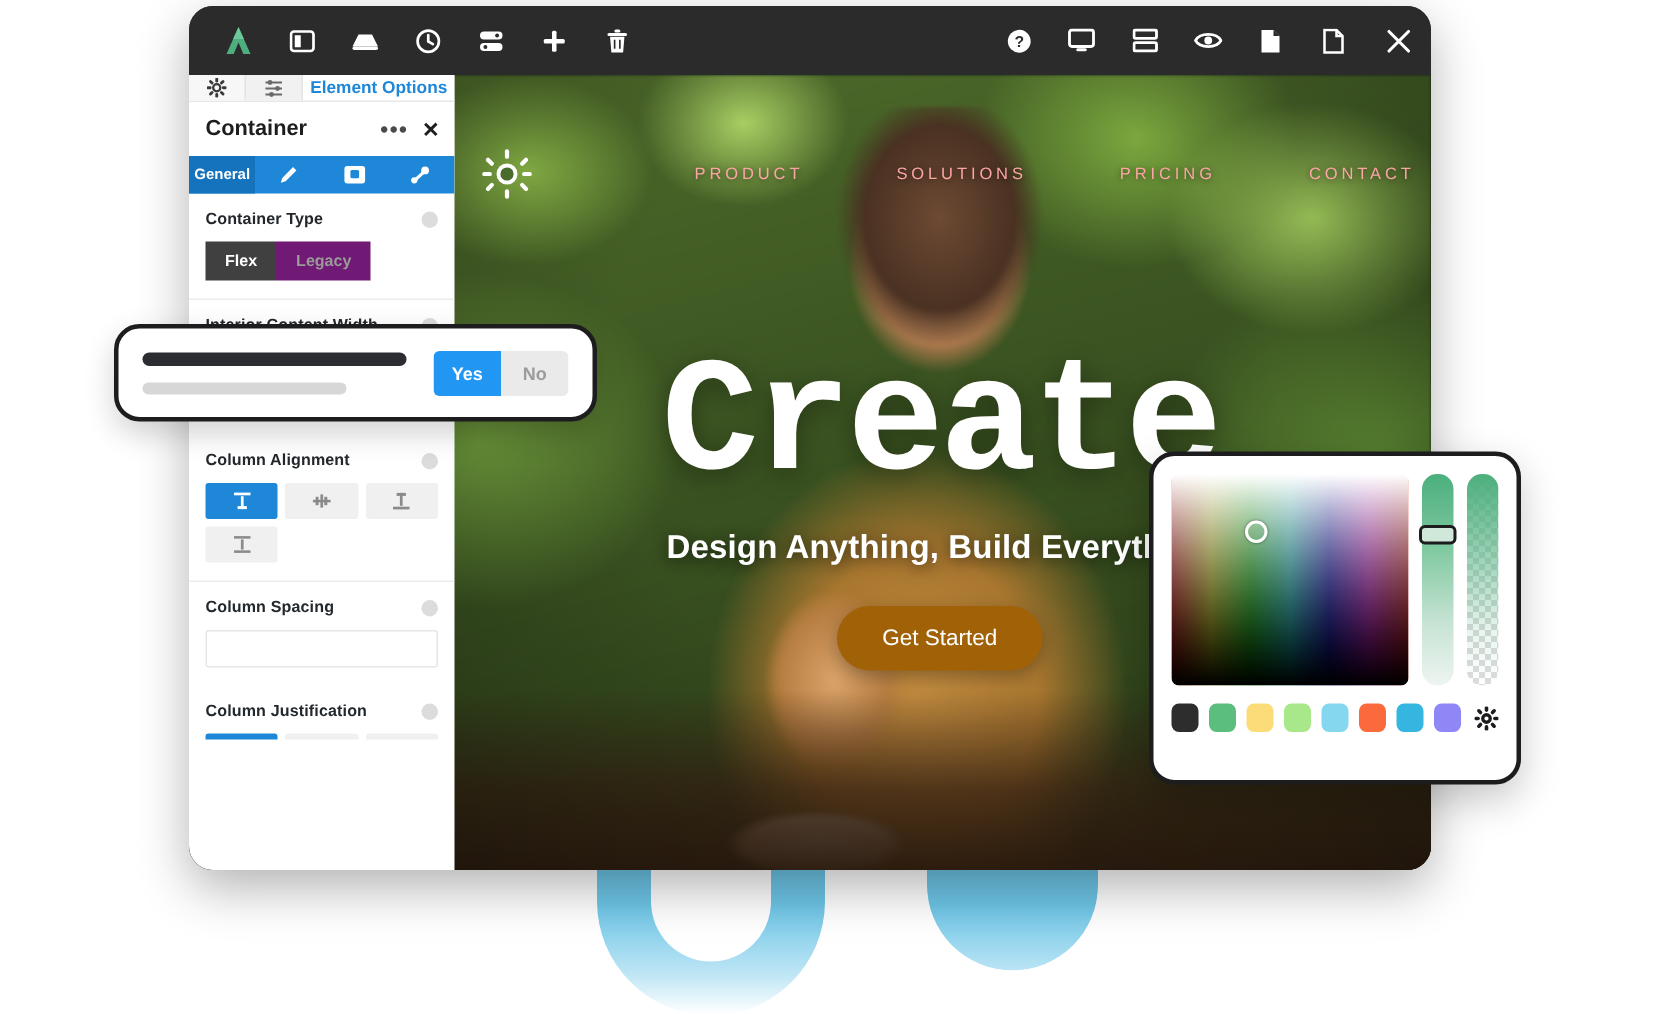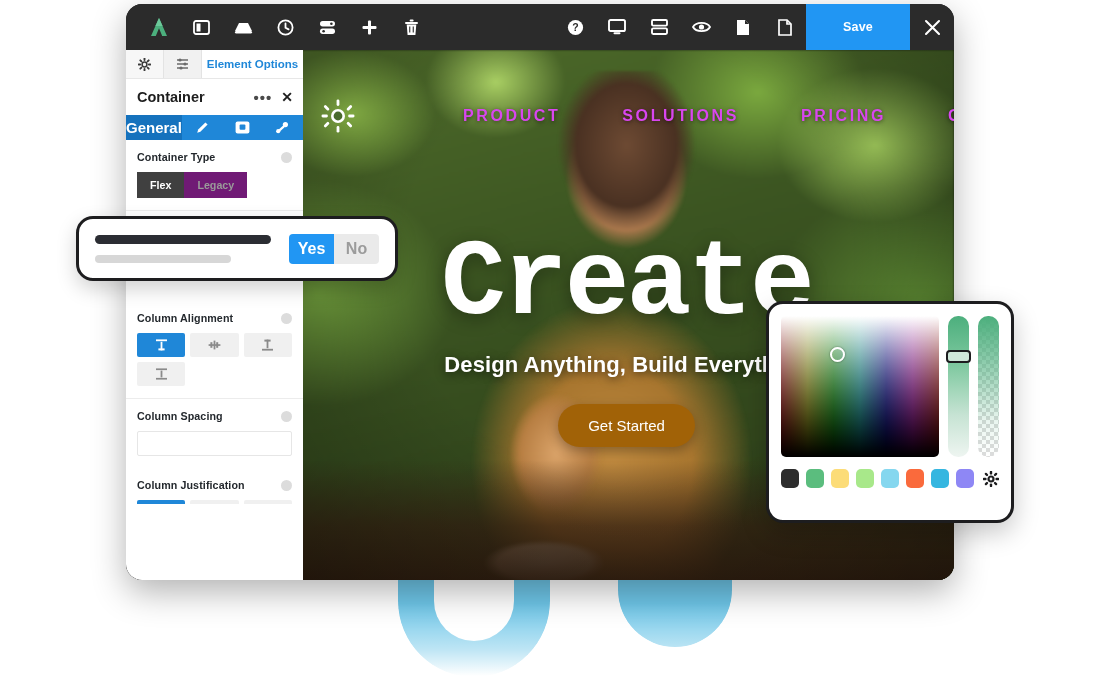--- a/index.html
+++ b/index.html
@@ -107,21 +107,21 @@
   .photo .vig { position:absolute; inset:0; background: radial-gradient(ellipse at 50% 40%, rgba(0,0,0,0) 48%, rgba(0,0,0,.30) 100%); }
 
   
   .site-nav {
     position:absolute; left:0; right:0; top:42px; height:48px;
     display:flex; align-items:center; padding-left:16px; color:#fff;
   }
   .sun-logo { width:46px; height:46px; display:flex; align-items:center; justify-content:center; flex:0 0 auto; }
   .nav-links { display:flex; align-items:center; gap:62px; margin-left:102px; }
   .nav-links span {
-    font-size:16px; font-weight:bold; letter-spacing:2.6px; color:#d946ef;
+    font-size:11px; font-weight:normal; letter-spacing:2.6px; color:#fca5a5;
     text-shadow: 0 1px 4px rgba(0,0,0,.55); cursor:pointer; white-space:nowrap;
   }
 
   .hero { position:absolute; left:0; right:0; top:180px; text-align:center; color:#fff; }
   .hero h1 {
     font-size:108px; line-height:1; font-weight:bold; letter-spacing:-3px;
     text-shadow: 0 4px 18px rgba(0,0,0,.34);
     font-family: Liberation Mono, monospace;
   }
   .hero .sub {
@@ -132,35 +132,35 @@
     margin-top:26px; display:inline-block; background:#a16207; color:#fff;
     padding:13px 30px; border-radius:40px; font-size:15px; font-weight:normal;
     box-shadow:0 4px 12px rgba(0,0,0,.28); cursor:pointer;
   }
 
   
   #sidebar {
     position:absolute; left:0; top:0; width:177px; height:530px;
     background:#fff; overflow:hidden; border-bottom-left-radius:13px;
   }
-  .sb-tabrow { height:29px; display:flex; align-items:stretch; background:#fff; border-bottom:1px solid #e7e7e7; }
+  .sb-tabrow { height:18px; display:flex; align-items:stretch; background:#fff; border-bottom:1px solid #e7e7e7; }
   .sb-tab { width:38px; display:flex; align-items:center; justify-content:center; background:#f1f1f1; border-right:1px solid #e3e3e3; cursor:pointer; }
   .sb-tab.act { background:#f7f7f7; }
   .sb-elem-opt { flex:1; display:flex; align-items:center; justify-content:center; color:#1f87d8; font-size:11.5px; font-weight:bold; cursor:pointer; }
 
   .sb-title {
     height:36px; display:flex; align-items:center; padding:0 10px 0 11px; background:#fff;
   }
   .sb-title .t { flex:1; font-size:14.5px; font-weight:bold; color:#1d1d1d; }
   .sb-title .dots { color:#4a4a4a; font-size:15px; letter-spacing:1px; margin-right:9px; cursor:pointer; font-weight:bold; }
   .sb-title .x { color:#1d1d1d; font-size:14px; cursor:pointer; font-weight:bold; }
 
   .sb-tabs2 { height:25px; display:flex; background:#1f87d8; }
   .sb-tabs2 > div { flex:1; display:flex; align-items:center; justify-content:center; cursor:pointer; color:#fff; }
-  .sb-tabs2 .gen { background:#1572bd; font-size:15px; font-weight:bold; }
+  .sb-tabs2 .gen { background:#1572bd; font-size:10px; font-weight:bold; }
 
   .sb-scroll { height:364px; overflow:hidden; }
   .fld { padding:11px 11px 12px; border-bottom:1px solid #ececec; }
   .fld-hd { display:flex; align-items:center; margin-bottom:9px; }
   .fld-hd .lbl { flex:1; font-size:10.7px; font-weight:bold; color:#23282d; letter-spacing:.1px; }
   .q { width:11px; height:11px; border-radius:50%; background:#dcdcdc; }
 
   .seg { display:flex; }
   .seg > div { font-size:10.7px; font-weight:bold; padding:7px 13px; cursor:pointer; }
   .seg .on { background:#404040; color:#fff; }
@@ -186,21 +186,21 @@
   #yesno {
     position:absolute; left:76px; top:216px; width:322px; height:65px;
     background:#fff; border:3px solid #1d1d1f; border-radius:17px;
     display:flex; align-items:center; padding:0 16px;
     box-shadow:0 8px 20px rgba(0,0,0,.18); z-index:40;
   }
   #yesno .bars { flex:1; }
   #yesno .bar1 { width:176px; height:9px; background:#2b2d33; border-radius:5px; }
   #yesno .bar2 { width:136px; height:8px; background:#d7d7d7; border-radius:5px; margin-top:11px; }
   #yesno .tg { display:flex; border-radius:4px; overflow:hidden; }
-  #yesno .tg > div { width:45px; height:30px; display:flex; align-items:center; justify-content:center; font-size:16px; font-weight:bold; cursor:pointer; }
+  #yesno .tg > div { width:45px; height:30px; display:flex; align-items:center; justify-content:center; font-size:12px; font-weight:bold; cursor:pointer; }
   #yesno .yes { background:#2196f3; color:#fff; }
   #yesno .no { background:#eaeaea; color:#9b9b9b; }
 
   
   #picker {
     position:absolute; left:766px; top:301px; width:248px; height:222px;
     background:#fff; border:3px solid #1d1d1f; border-radius:17px;
     box-shadow:0 10px 26px rgba(0,0,0,.22); z-index:50; padding:12px;
   }
   .pk-top { display:flex; gap:9px; height:141px; }
@@ -329,21 +329,20 @@
               <path d="M1 1 L9 1 L13 5 L13 16 L1 16 Z" fill="#fff"></path>
               <path d="M9 1 L9 5 L13 5 Z" fill="#2b2b2b"></path>
             </svg>
         </div>
         <div class="tbi">
           <svg width="14" height="17" viewBox="0 0 14 17">
               <path d="M1 1 L9 1 L13 5 L13 16 L1 16 Z" fill="none" stroke="#fff" stroke-width="1.7"></path>
               <path d="M9 1.4 L9 5 L12.6 5" fill="none" stroke="#fff" stroke-width="1.7"></path>
             </svg>
         </div>
-        <div class="save-btn">Save</div>
         <div class="close-btn">
           <svg width="17" height="17" viewBox="0 0 17 17">
               <path d="M2 2 L15 15 M15 2 L2 15" stroke="#fff" stroke-width="2.1" stroke-linecap="round"></path>
             </svg>
         </div>
       </div>
     </div>
 
     <div id="wbody">
 

